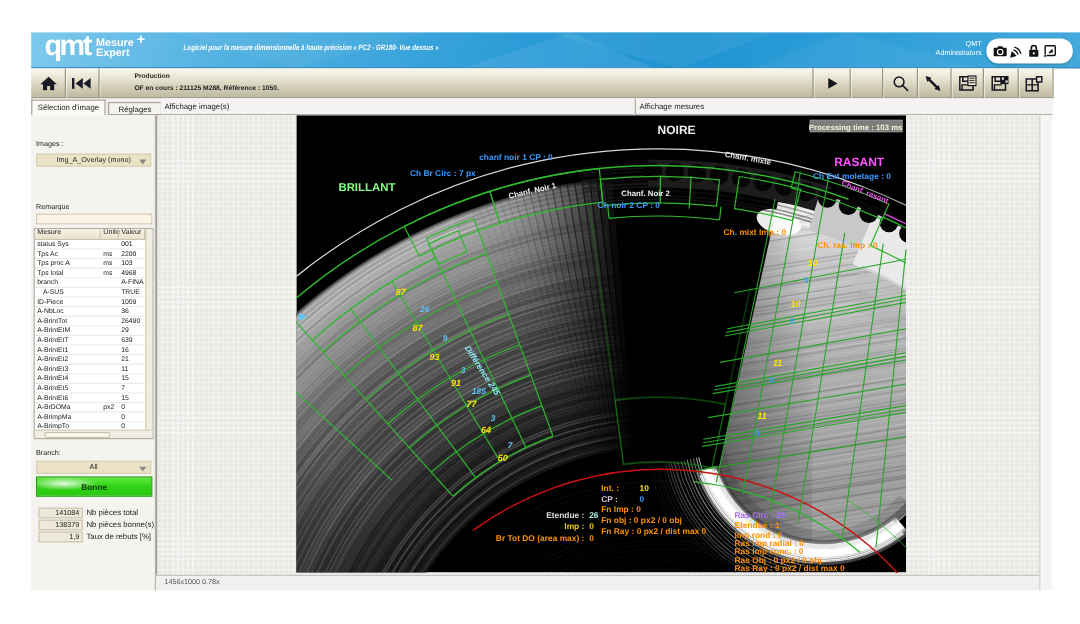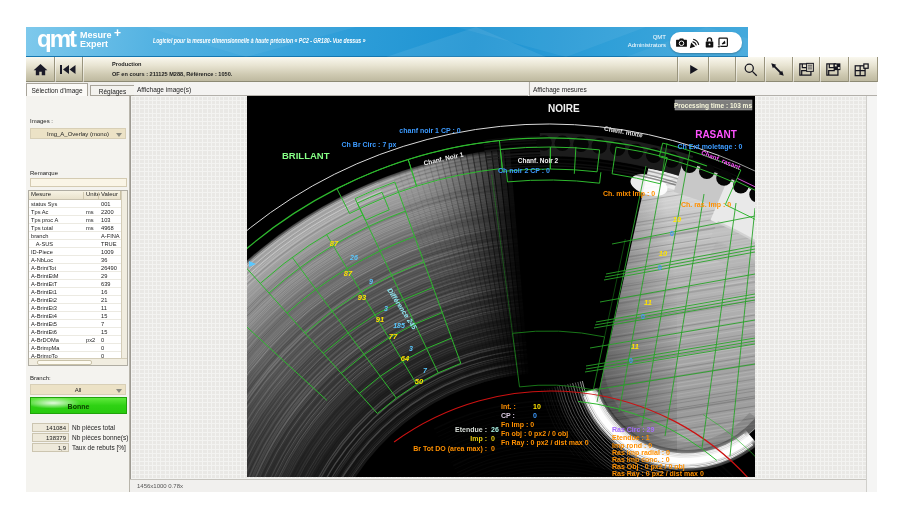--- a/index.html
+++ b/index.html
@@ -1,17 +1,17 @@
 <!DOCTYPE html>
 <html><head><meta charset="utf-8"><style>
 * { margin:0; padding:0; box-sizing:border-box; }
 html,body { width:900px; height:520px; background:#fff; font-family:"Liberation Sans", sans-serif; position:relative; overflow:hidden; }
 .abs { position:absolute; }
 
-#hdr { left:26px; top:27px; width:722px; height:30px;
+#hdr { left:26px; top:27px; width:874px; height:30px;
   background:linear-gradient(100deg,#7ec9ec 0%,#53b2e2 18%,#2d9dd8 45%,#1e93d2 62%,#2f9fd8 80%,#44a9dc 100%);
   border-bottom:1px solid #1577b0; }
 #hdr svg.facet { position:absolute; left:0; top:0; }
 #logo { position:absolute; left:11px; top:-2px; color:#fff; font-weight:bold; font-size:24px; letter-spacing:-2px; }
 #logosub { position:absolute; left:54px; top:4px; color:#fff; font-weight:bold; font-size:9px; line-height:8.5px; letter-spacing:0; }
 #logoplus { position:absolute; left:88px; top:-1px; color:#fff; font-weight:bold; font-size:12px; }
 #title { position:absolute; left:127px; top:10px; white-space:nowrap; color:#fff; font-size:6.5px; font-style:italic; font-weight:bold; transform:scaleX(0.79); transform-origin:left; }
 #who { position:absolute; right:82px; top:7px; text-align:right; color:#fff; font-size:6px; line-height:7.5px; }
 #pill { position:absolute; right:6px; top:5px; width:72px; height:21px; background:#fff; border-radius:10px; box-shadow:0 1px 2px rgba(0,0,0,.25); }
 #pill svg { position:absolute; top:4px; }

